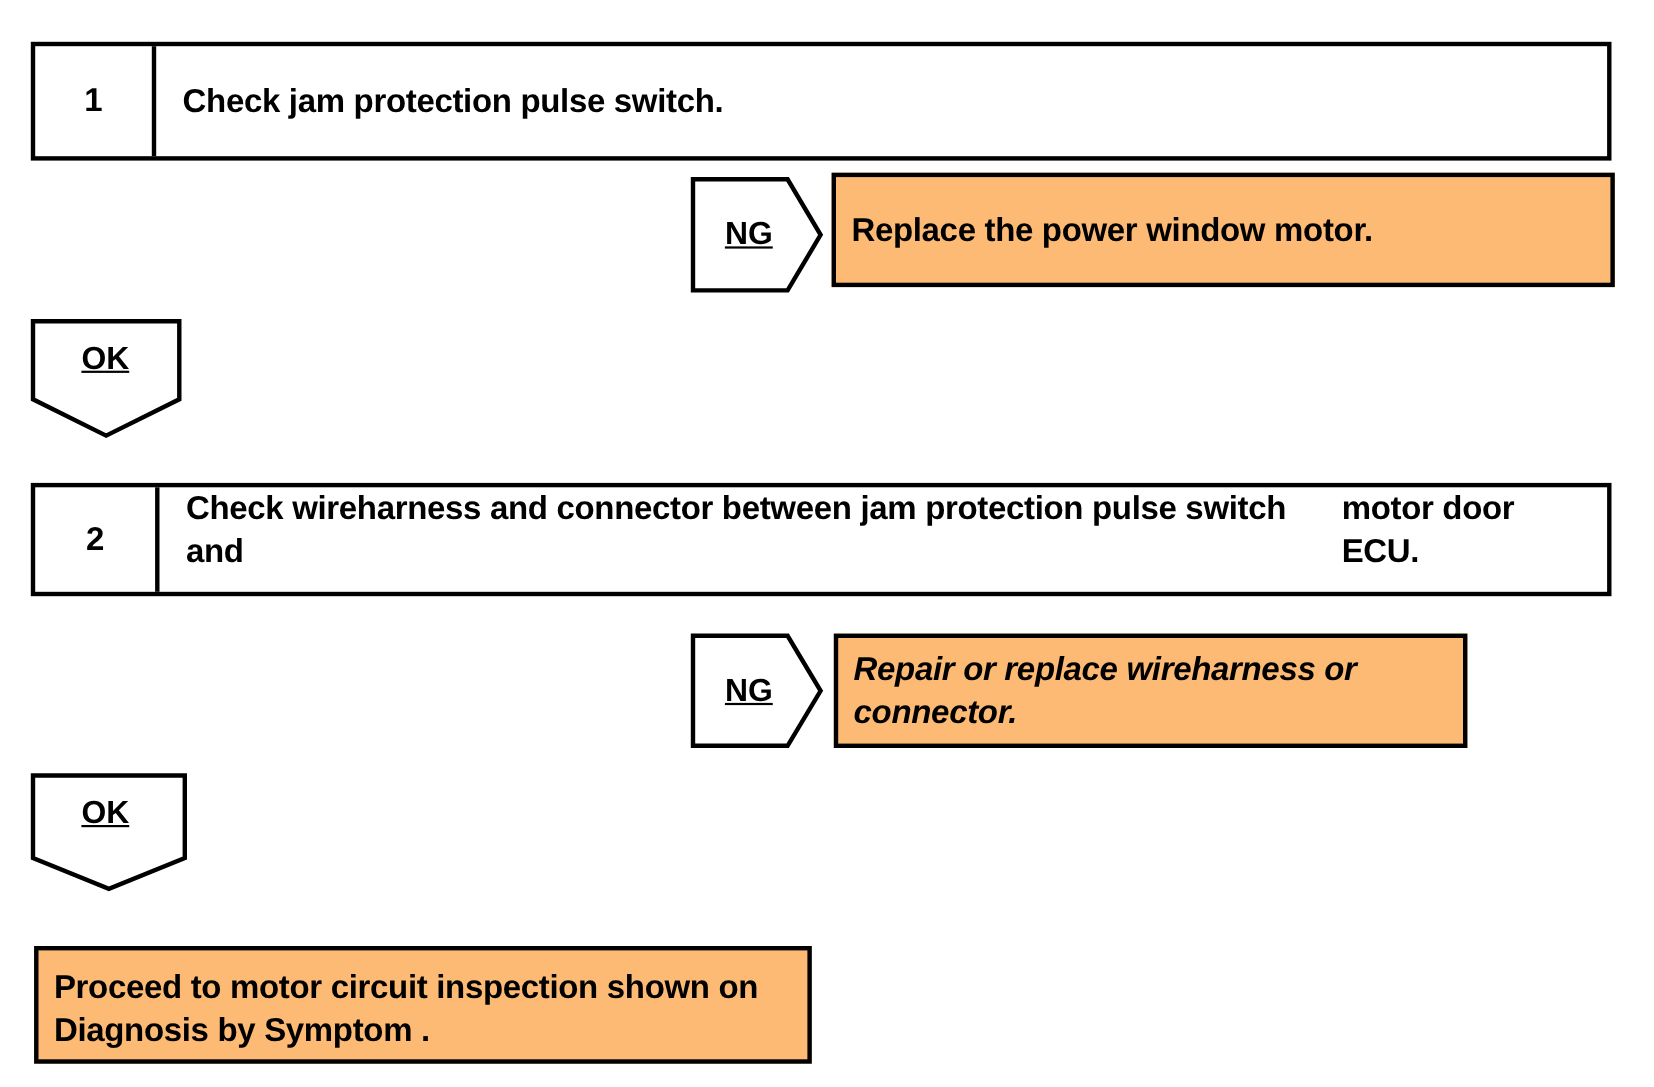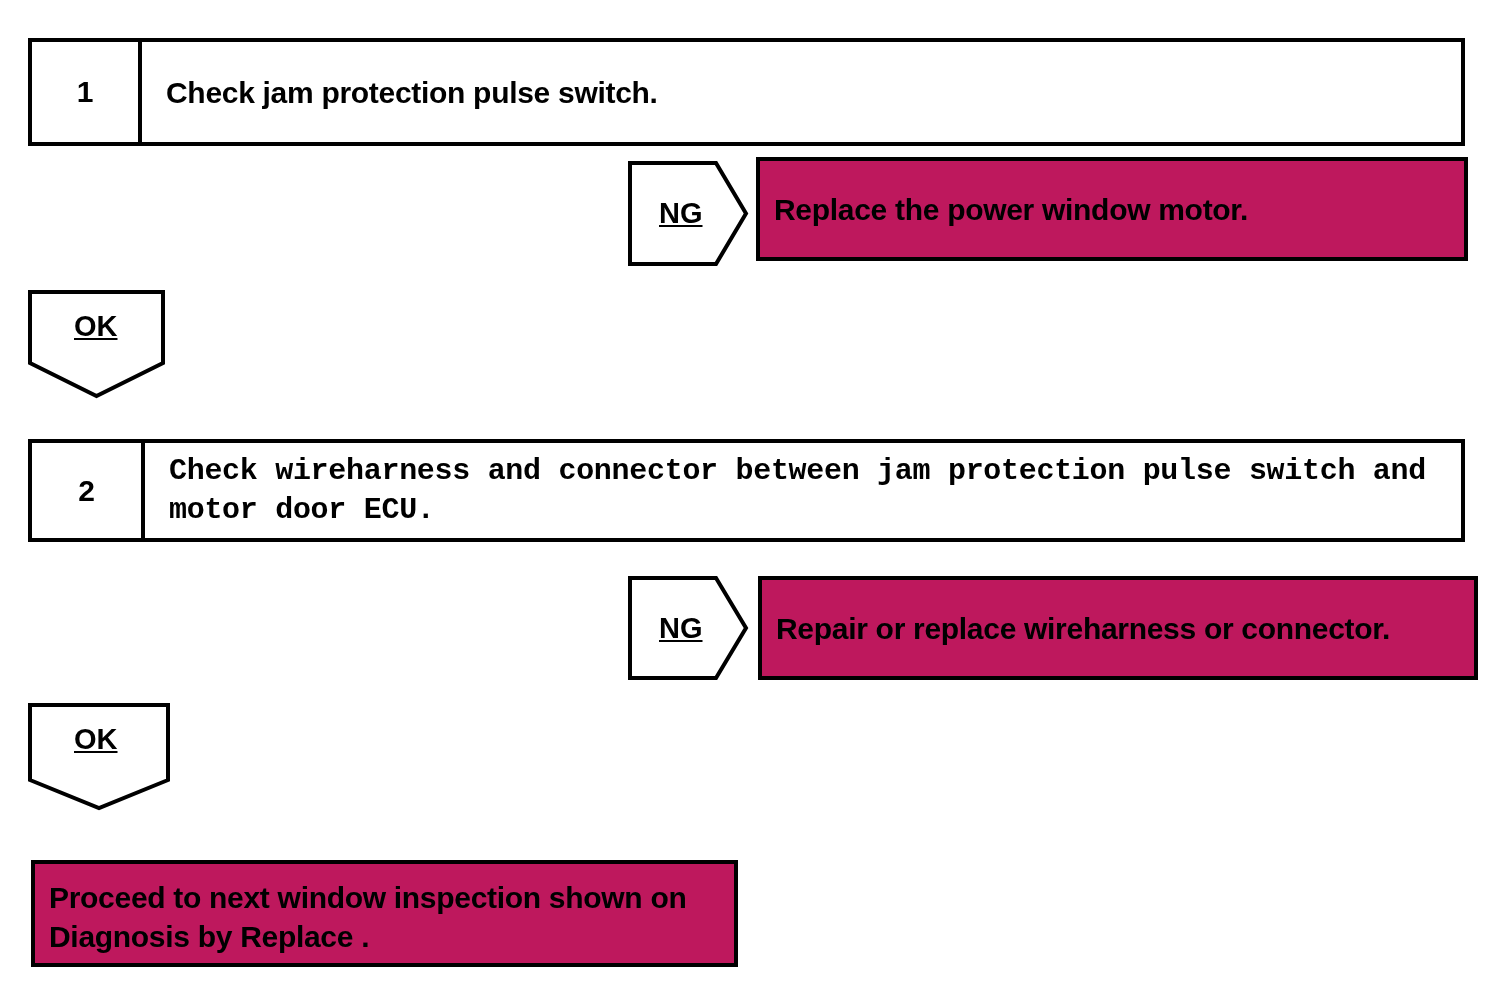--- a/index.html
+++ b/index.html
@@ -54,21 +54,21 @@
     line-height: 1.30;
     letter-spacing: -0.3px;
     -webkit-font-smoothing: none;
   }
 
   
   .result-box {
     position: absolute;
     box-sizing: border-box;
     border: 4px solid #000000;
-    background: #be185d;
+    background: #fdba74;
     display: flex;
     align-items: center;
     padding-left: 14px;
     padding-right: 8px;
     font-size: 30px;
     font-weight: bold;
     line-height: 1.30;
     letter-spacing: -0.3px;
   }
   .result-box.multiline {
@@ -127,40 +127,40 @@
 
   <div class="ok-arrow" style="left:28px; top:290px; width:137px; height:108px;">
     <svg viewBox="0 0 137 108" preserveAspectRatio="none">
       <polygon points="2,2 135,2 135,73 68.5,106 2,73" fill="#ffffff" stroke="#000000" stroke-width="4" stroke-linejoin="miter"></polygon>
     </svg>
   </div>
   <div class="arrow-label" style="left:74px; top:310px;">OK</div>
 
   <div class="step-box" style="left:28px; top:439px; width:1437px; height:103px;">
     <div class="step-num" style="width:113px;">2</div>
-    <div class="step-text" style="flex-direction:column; align-items:flex-start; justify-content:center;font-family:Liberation Mono, monospace;">
+    <div class="step-text" style="flex-direction:row; align-items:flex-start; justify-content:center;">
       <div>Check wireharness and connector between jam protection pulse switch and</div>
       <div>motor door ECU.</div>
     </div>
   </div>
 
   <div class="ng-arrow" style="left:628px; top:576px; width:120px; height:104px;">
     <svg viewBox="0 0 120 104" preserveAspectRatio="none">
       <polygon points="2,2 88,2 118,52 88,102 2,102" fill="#ffffff" stroke="#000000" stroke-width="4" stroke-linejoin="miter"></polygon>
     </svg>
   </div>
   <div class="arrow-label" style="left:659px; top:612px;">NG</div>
 
-  <div class="result-box" style="left:758px; top:576px; width:720px; height:104px;">Repair or replace wireharness or connector.</div>
+  <div class="result-box" style="left:758px; top:576px; width:576px; height:104px;font-style:italic;">Repair or replace wireharness or connector.</div>
 
   <div class="ok-arrow" style="left:28px; top:703px; width:142px; height:107px;">
     <svg viewBox="0 0 142 107" preserveAspectRatio="none">
       <polygon points="2,2 140,2 140,77 71,105 2,77" fill="#ffffff" stroke="#000000" stroke-width="4" stroke-linejoin="miter"></polygon>
     </svg>
   </div>
   <div class="arrow-label" style="left:74px; top:723px;">OK</div>
 
   <div class="result-box multiline" style="left:31px; top:860px; width:707px; height:107px; flex-direction:column;">
-    <div>Proceed to next window inspection shown on</div>
-    <div>Diagnosis by Replace .</div>
+    <div>Proceed to motor circuit inspection shown on</div>
+    <div>Diagnosis by Symptom .</div>
   </div>
 
 </div>
 
 </body></html>

